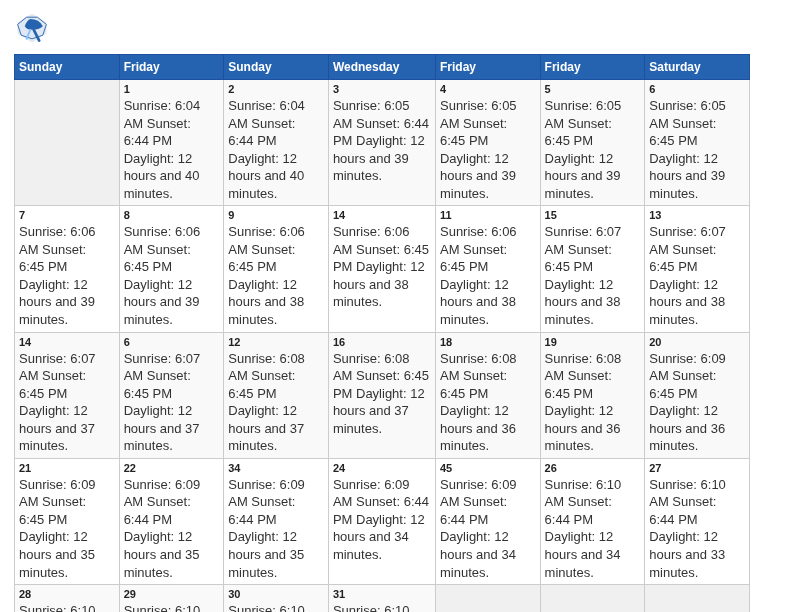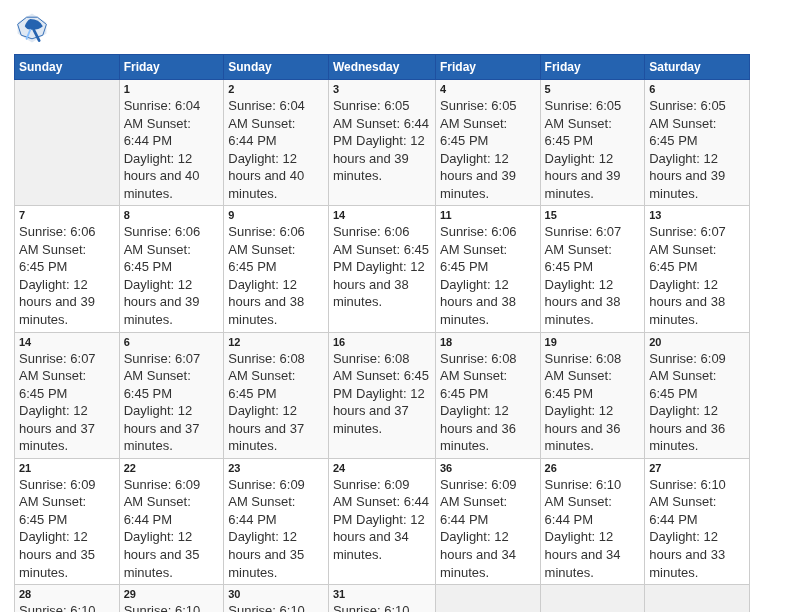--- a/index.html
+++ b/index.html
@@ -299,35 +299,35 @@
 and 35 minutes.</div>
           </td>
           <td>
             <span class="day-num">22</span>
             <div class="day-info">Sunrise: 6:09 AM
 Sunset: 6:44 PM
 Daylight: 12 hours
 and 35 minutes.</div>
           </td>
           <td>
-            <span class="day-num">23</span>
+            <span class="day-num">34</span>
             <div class="day-info">Sunrise: 6:09 AM
 Sunset: 6:44 PM
 Daylight: 12 hours
 and 35 minutes.</div>
           </td>
           <td>
             <span class="day-num">24</span>
             <div class="day-info">Sunrise: 6:09 AM
 Sunset: 6:44 PM
 Daylight: 12 hours
 and 34 minutes.</div>
           </td>
           <td>
-            <span class="day-num">36</span>
+            <span class="day-num">45</span>
             <div class="day-info">Sunrise: 6:09 AM
 Sunset: 6:44 PM
 Daylight: 12 hours
 and 34 minutes.</div>
           </td>
           <td>
             <span class="day-num">26</span>
             <div class="day-info">Sunrise: 6:10 AM
 Sunset: 6:44 PM
 Daylight: 12 hours

